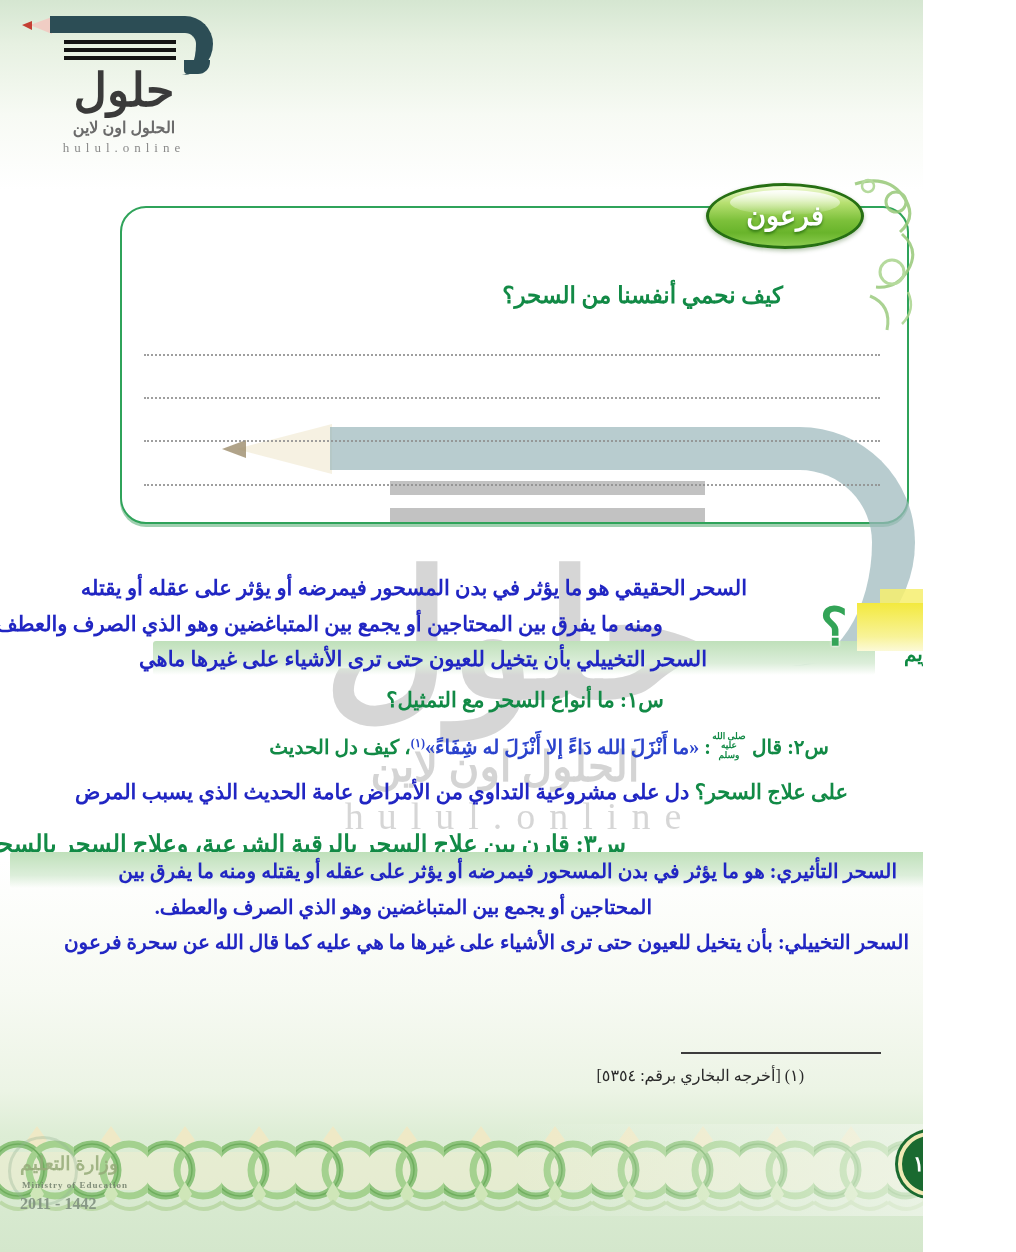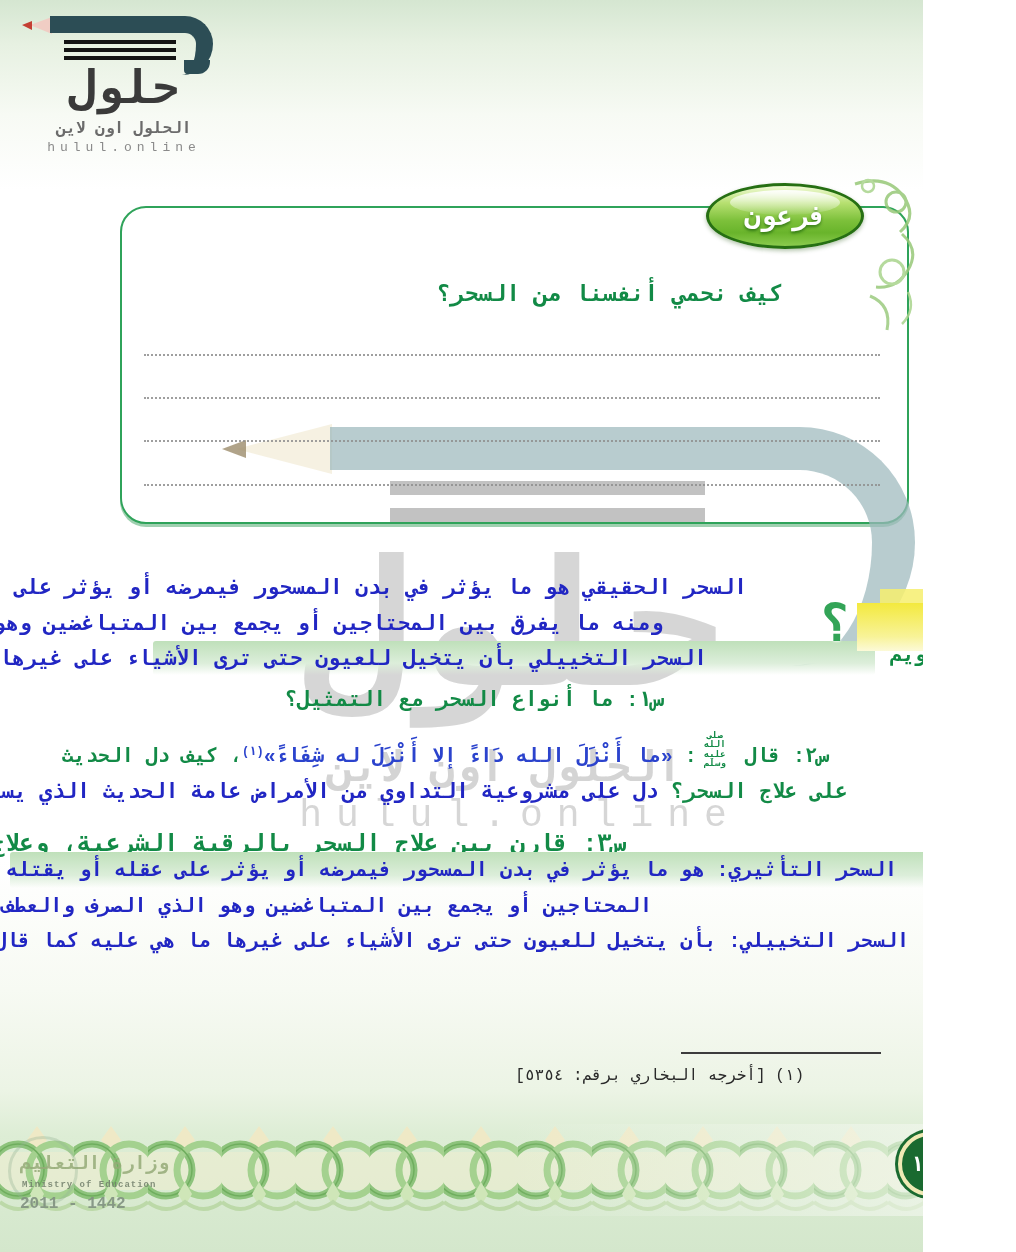--- a/index.html
+++ b/index.html
@@ -1,18 +1,18 @@
 <!DOCTYPE html>
 <html lang="ar"><head>
 <meta charset="utf-8">
 <style>
   html,body{margin:0;padding:0;background:#fff;}
   #page{
     position:relative;width:923px;height:1252px;overflow:hidden;
-    font-family:Liberation Mono, monospace;
+    font-family:Liberation Serif, serif;
     background:linear-gradient(180deg,#d5e6d1 0px,#e7f1e2 45px,#f7faf4 115px,#ffffff 190px,
                #ffffff 860px,#f7faf3 990px,#ecf4e5 1090px,#ddedd5 1135px,#d4e7cc 1252px);
   }
   .abs{position:absolute;}
   .t{position:absolute;white-space:nowrap;font-weight:bold;line-height:1.3;}
   .green{color:#128a46;} .blue{color:#2126c3;} .hblue{color:#2b43cd;}
   .rtl{direction:rtl;unicode-bidi:isolate;}
 
   
   .logo{left:16px;top:4px;width:220px;height:158px;}

